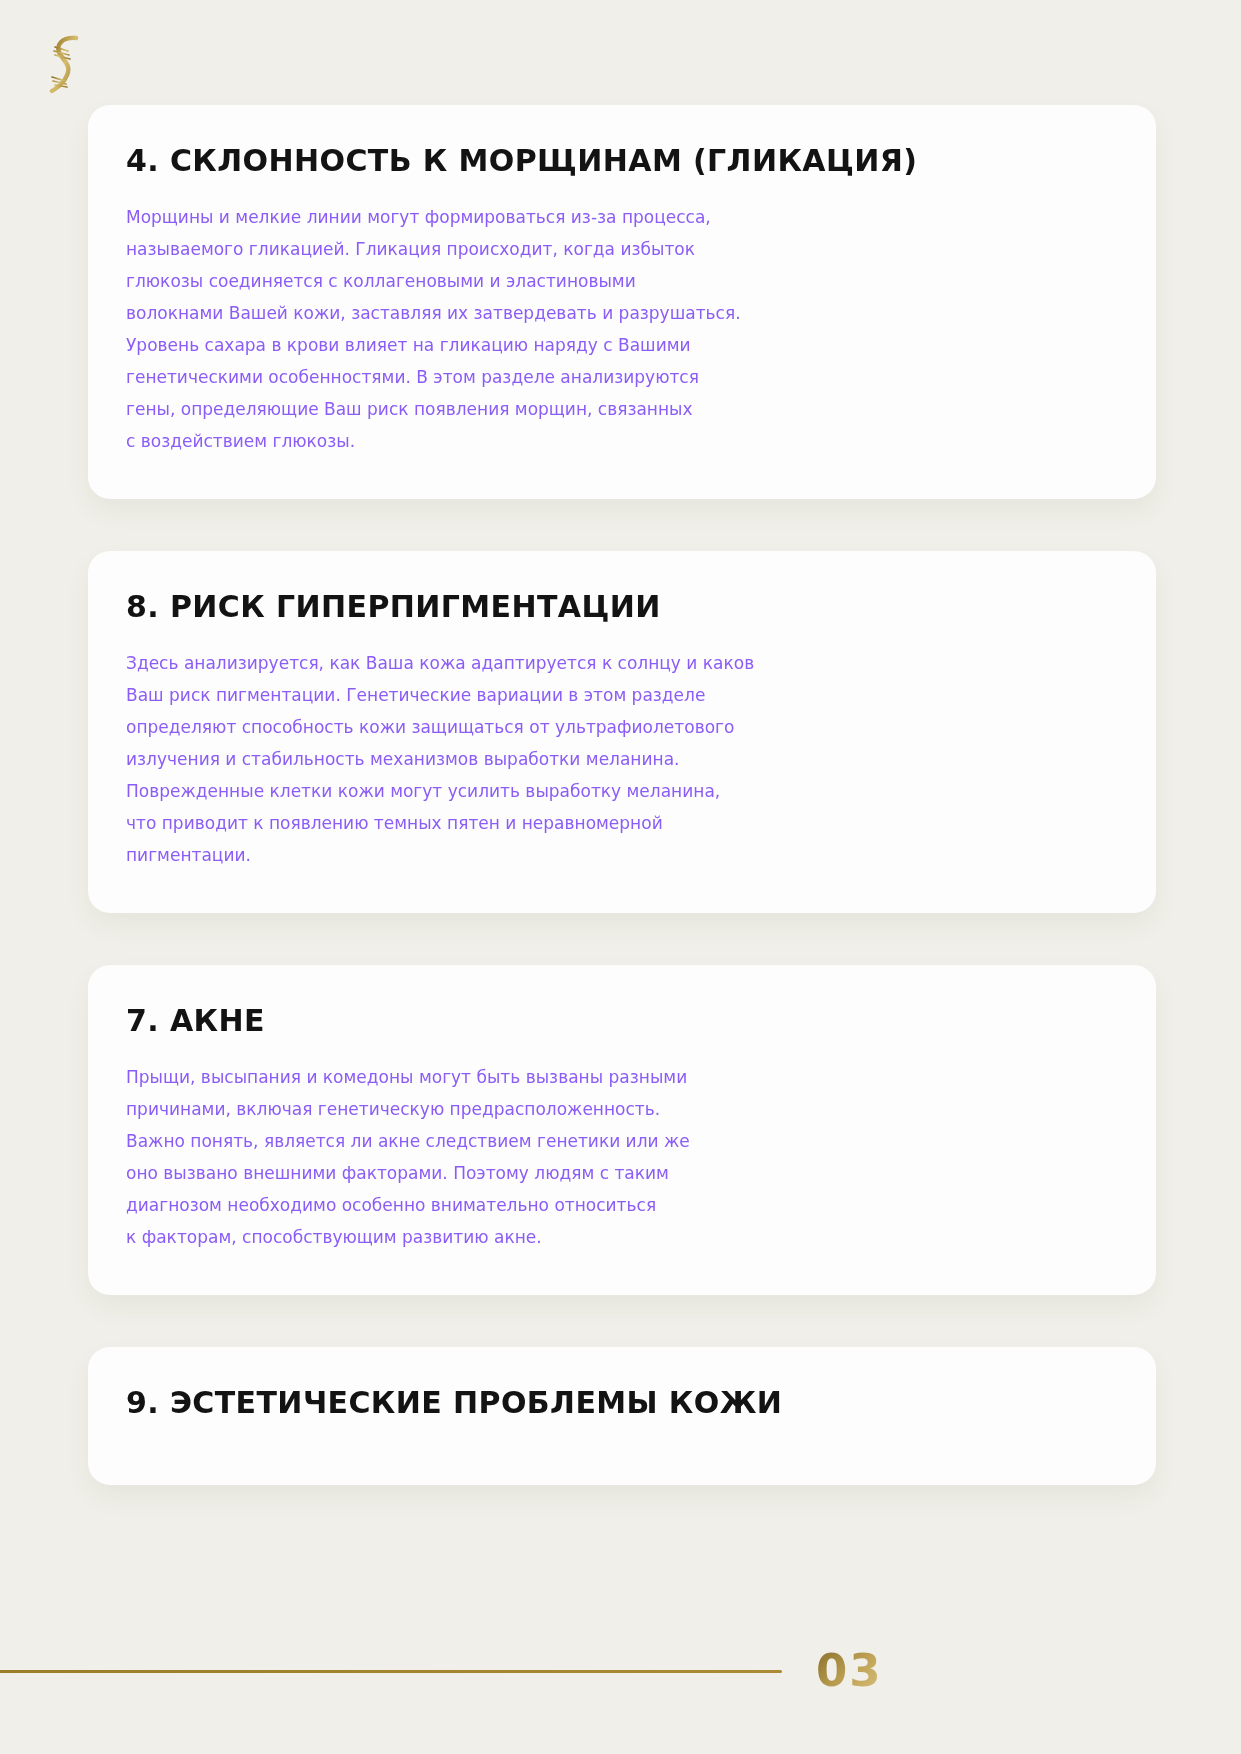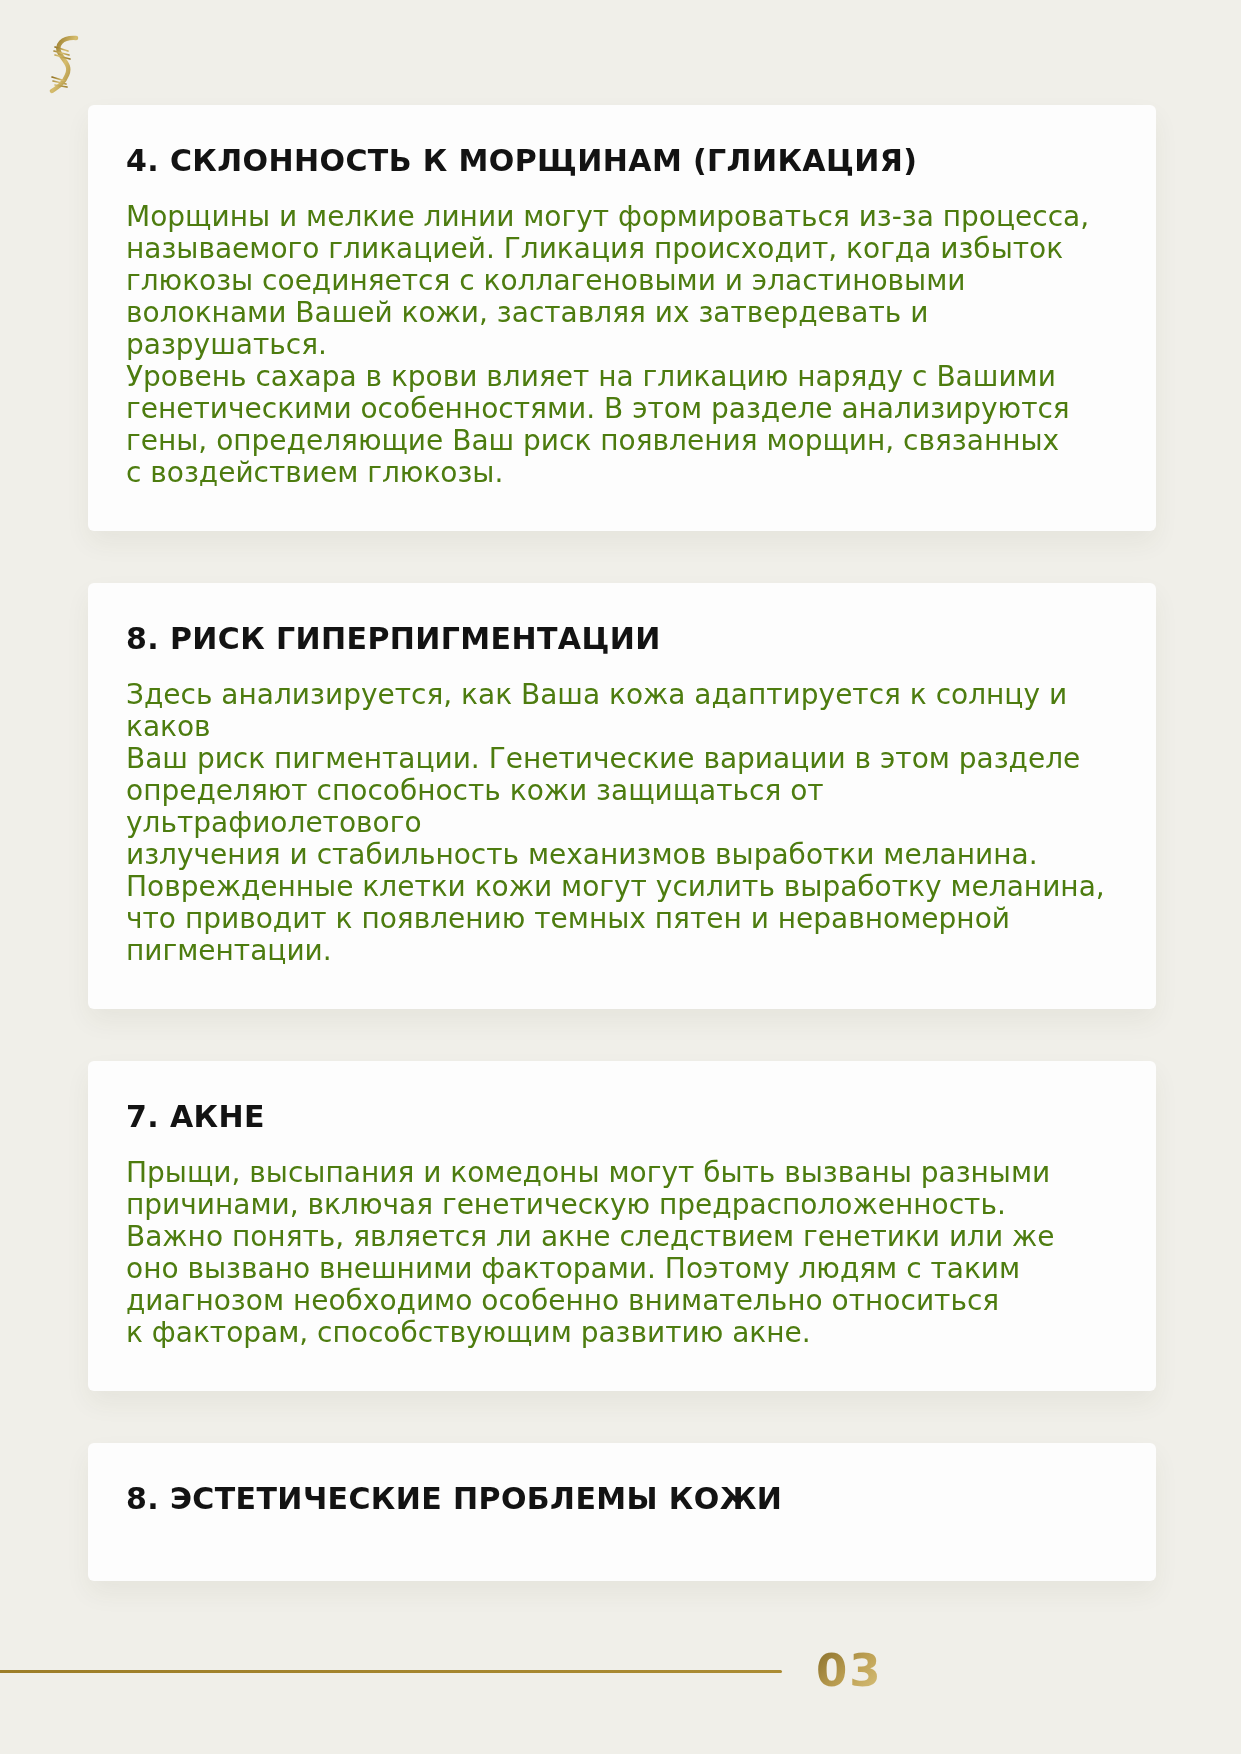--- a/index.html
+++ b/index.html
@@ -22,41 +22,41 @@
 
   .content {
     position: absolute;
     left: 88px;
     top: 105px;
     width: 1068px;
   }
 
   .card {
     background: #fdfdfd;
-    border-radius: 6px;
+    border-radius: 22px;
     box-shadow: 0 12px 26px rgba(70, 62, 40, 0.06);
     padding: 38px 38px 42px 38px;
     margin-bottom: 52px;
     box-sizing: border-box;
   }
 
   .card h2 {
     margin: 0 0 22px 0;
     font-size: 30px;
     line-height: 36px;
     font-weight: 700;
     letter-spacing: 0.4px;
     color: #131313;
   }
 
   .card p {
     margin: 0;
-    font-size: 28px;
+    font-size: 17px;
     line-height: 32px;
-    color: #4d7c0f;
+    color: #8b5cf6;
     white-space: pre-line;
   }
 
   .footer-line {
     position: absolute;
     left: 0;
     top: 1670px;
     width: 782px;
     height: 3px;
     background: linear-gradient(90deg, #9c7d28, #ab8c34);
@@ -121,19 +121,19 @@
     <h2>7. АКНЕ</h2>
     <p>Прыщи, высыпания и комедоны могут быть вызваны разными
 причинами, включая генетическую предрасположенность.
 Важно понять, является ли акне следствием генетики или же
 оно вызвано внешними факторами. Поэтому людям с таким
 диагнозом необходимо особенно внимательно относиться
 к факторам, способствующим развитию акне.</p>
   </section>
 
   <section class="card">
-    <h2>8. ЭСТЕТИЧЕСКИЕ ПРОБЛЕМЫ КОЖИ</h2>
+    <h2>9. ЭСТЕТИЧЕСКИЕ ПРОБЛЕМЫ КОЖИ</h2>
   </section>
 
 </main>
 
 <div class="footer-line"></div>
 <div class="page-number">03</div>
 
 </body></html>

